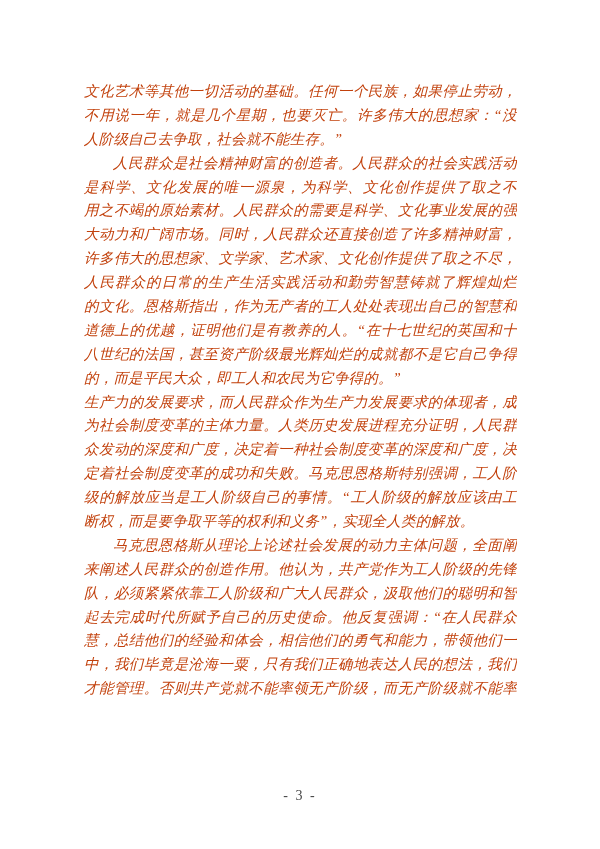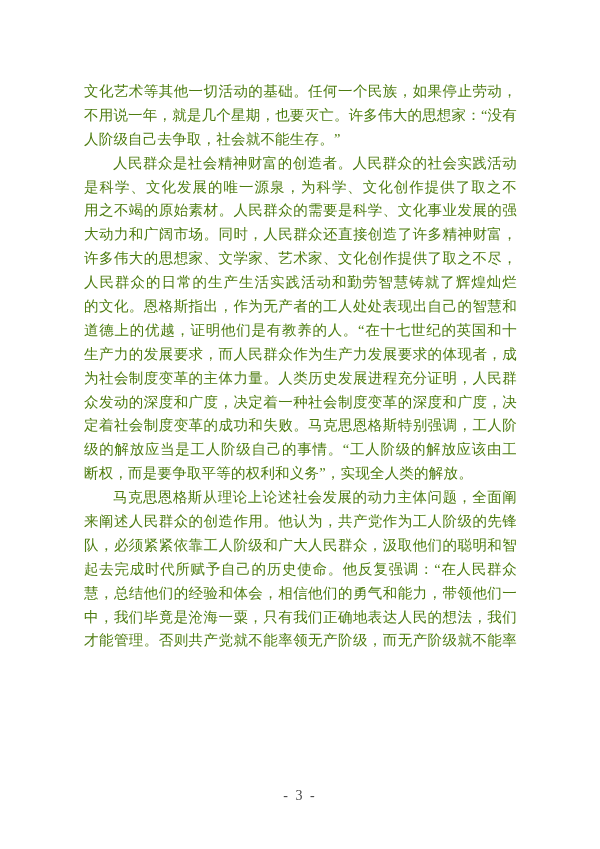--- a/index.html
+++ b/index.html
@@ -13,23 +13,24 @@
     height: 849px;
     background: #ffffff;
     overflow: hidden;
     font-family: "Liberation Serif", "DejaVu Serif", serif;
   }
   .doc {
     position: absolute;
     left: 84px;
     top: 80px;
     width: 433px;
-    color: #4d7c0f;
+    color: #c2410c;
     font-size: 14.5px;
     line-height: 23.9px;
+    font-style: italic;
   }
   .paragraph {
     margin: 0;
     padding: 0;
   }
   .line {
     height: 23.9px;
     text-align: justify;
     text-align-last: justify;
     text-justify: inter-character;
@@ -67,20 +68,22 @@
       </div>
       <div class="paragraph">
         <div class="line indent">人民群众是社会精神财富的创造者。人民群众的社会实践活动</div>
         <div class="line">是科学、文化发展的唯一源泉，为科学、文化创作提供了取之不尽、</div>
         <div class="line">用之不竭的原始素材。人民群众的需要是科学、文化事业发展的强</div>
         <div class="line">大动力和广阔市场。同时，人民群众还直接创造了许多精神财富，</div>
         <div class="line">许多伟大的思想家、文学家、艺术家、文化创作提供了取之不尽，是</div>
         <div class="line">人民群众的日常的生产生活实践活动和勤劳智慧铸就了辉煌灿烂</div>
         <div class="line">的文化。恩格斯指出，作为无产者的工人处处表现出自己的智慧和</div>
         <div class="line">道德上的优越，证明他们是有教养的人。“在十七世纪的英国和十</div>
+        <div class="line">八世纪的法国，甚至资产阶级最光辉灿烂的成就都不是它自己争得</div>
+        <div class="line para-end">的，而是平民大众，即工人和农民为它争得的。”</div>
       </div>
       <div class="paragraph">
         <div class="line">生产力的发展要求，而人民群众作为生产力发展要求的体现者，成</div>
         <div class="line">为社会制度变革的主体力量。人类历史发展进程充分证明，人民群</div>
         <div class="line">众发动的深度和广度，决定着一种社会制度变革的深度和广度，决</div>
         <div class="line">定着社会制度变革的成功和失败。马克思恩格斯特别强调，工人阶</div>
         <div class="line">级的解放应当是工人阶级自己的事情。“工人阶级的解放应该由工</div>
         <div class="line para-end">断权，而是要争取平等的权利和义务”，实现全人类的解放。</div>
       </div>
       <div class="paragraph">

